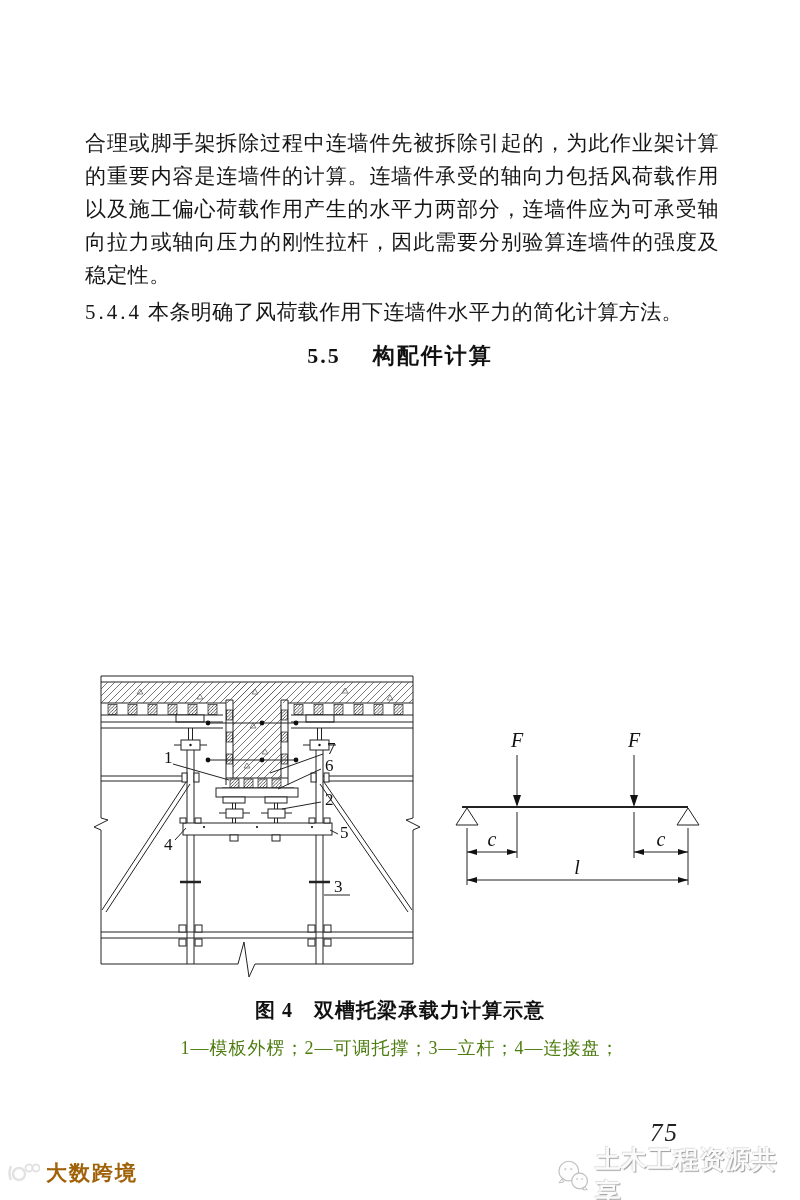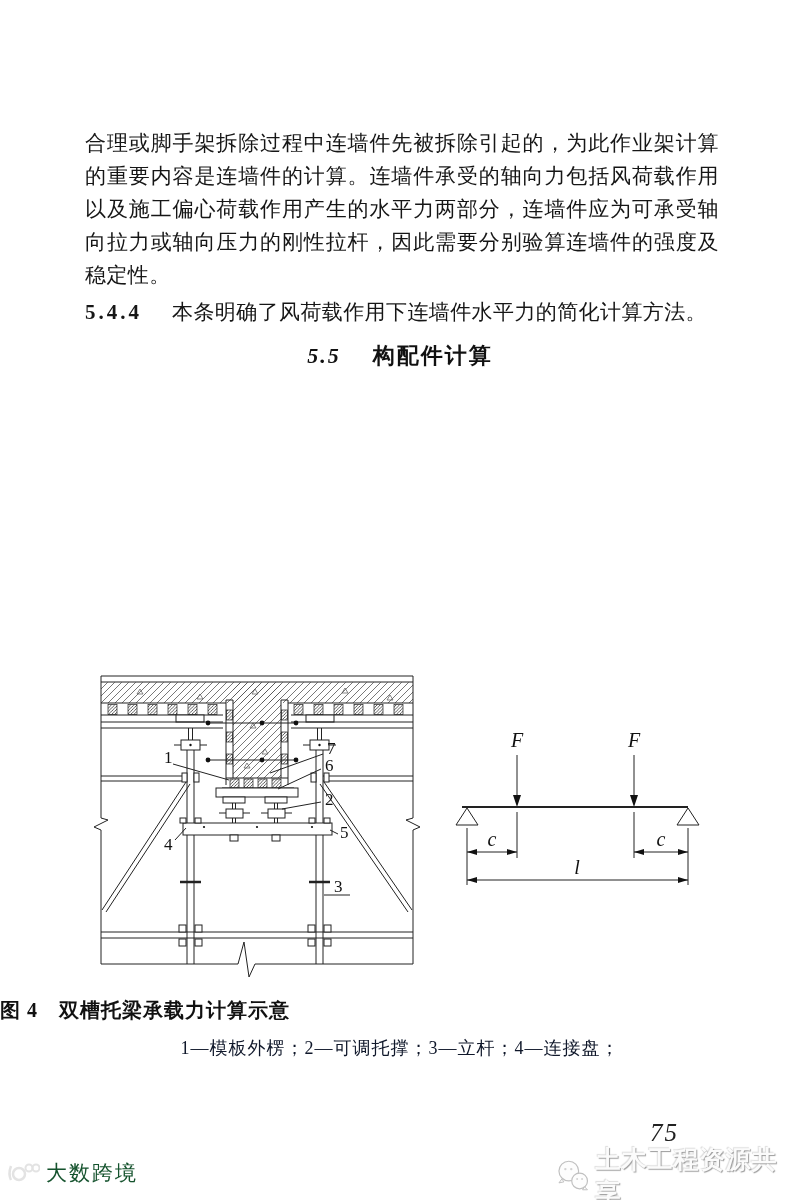--- a/index.html
+++ b/index.html
@@ -3,42 +3,42 @@
 <meta charset="utf-8">
 <style>
   html,body{margin:0;padding:0;background:#888;}
   .page{position:relative;width:800px;height:1200px;background:#ffffff;margin:0 auto;
         font-family:"Liberation Serif","DejaVu Serif",serif;color:#111;overflow:hidden;}
   .body-text{position:absolute;left:85px;width:634px;font-size:21px;line-height:33px;
              text-align:justify;letter-spacing:0.4px;color:#161616;}
   .para1{top:127px;}
   .clause544{top:296px;}
   .clause551{top:394px;}
-  .num{font-weight:bold;letter-spacing:3px;margin-right:30px;}
+  .num{font-weight:normal;letter-spacing:3px;margin-right:6px;}
   .section-heading{position:absolute;top:341px;left:0;width:800px;text-align:center;
                    font-size:22px;margin:0;}
-  .h-num{font-weight:bold;letter-spacing:2px;font-style:italic;}
+  .h-num{font-weight:bold;letter-spacing:2px;}
   .h-title{font-weight:bold;font-family:Liberation Sans, sans-serif;letter-spacing:2px;margin-left:32px;}
   .figure{position:absolute;top:670px;left:0;width:800px;height:326px;}
   svg.fig-left{position:absolute;left:92px;top:0;}
   svg.fig-right{position:absolute;left:435px;top:25px;}
-  .caption{position:absolute;top:997px;left:0;width:800px;
+  .caption{position:absolute;top:997px;left:0;width:800px;text-align:center;
            font-size:20px;font-weight:600;letter-spacing:1px;}
   .legend{position:absolute;left:0;width:800px;text-align:center;font-size:18px;
-          letter-spacing:1px;color:#0f172a;}
+          letter-spacing:1px;color:#4d7c0f;}
   .legend1{top:1036px;}
   .legend2{top:1066px;}
   .page-number{position:absolute;top:1119px;left:650px;font-size:25px;font-style:italic;
                letter-spacing:2px;color:#222;}
   .wm-right{position:absolute;top:1143px;left:556px;display:flex;align-items:center;gap:4px;}
   .wm-right .wm-text{font-size:25px;color:#fbfbfb;letter-spacing:1px;font-weight:bold;
       font-family:"Liberation Sans","DejaVu Sans",sans-serif;
       text-shadow:1px 1px 1px #9c9c9c,-1px -1px 1px #dedede;}
   .wm-left{position:absolute;top:1159px;left:6px;display:flex;align-items:center;gap:6px;}
-  .wm-left .wm-text{font-size:21px;color:#14532d;letter-spacing:2px;font-weight:normal;
+  .wm-left .wm-text{font-size:21px;color:#a16207;letter-spacing:2px;font-weight:bold;
       font-family:"Liberation Sans","DejaVu Sans",sans-serif;
       text-shadow:0 0 1px #ededed;}
   .st{stroke:#222;stroke-width:1;fill:none;}
   .st2{stroke:#222;stroke-width:2.5;fill:none;}
   .wf{fill:#ffffff;stroke:#222;stroke-width:1;}
   .hb{fill:url(#hB);stroke:#222;stroke-width:0.7;}
   .dot{fill:#111;stroke:none;}
   .cal{font-family:"Liberation Serif","DejaVu Serif",serif;font-size:17px;fill:#111;}
   .lbl{font-family:"Liberation Serif","DejaVu Serif",serif;font-size:20px;font-style:italic;
        fill:#111;text-anchor:middle;}

